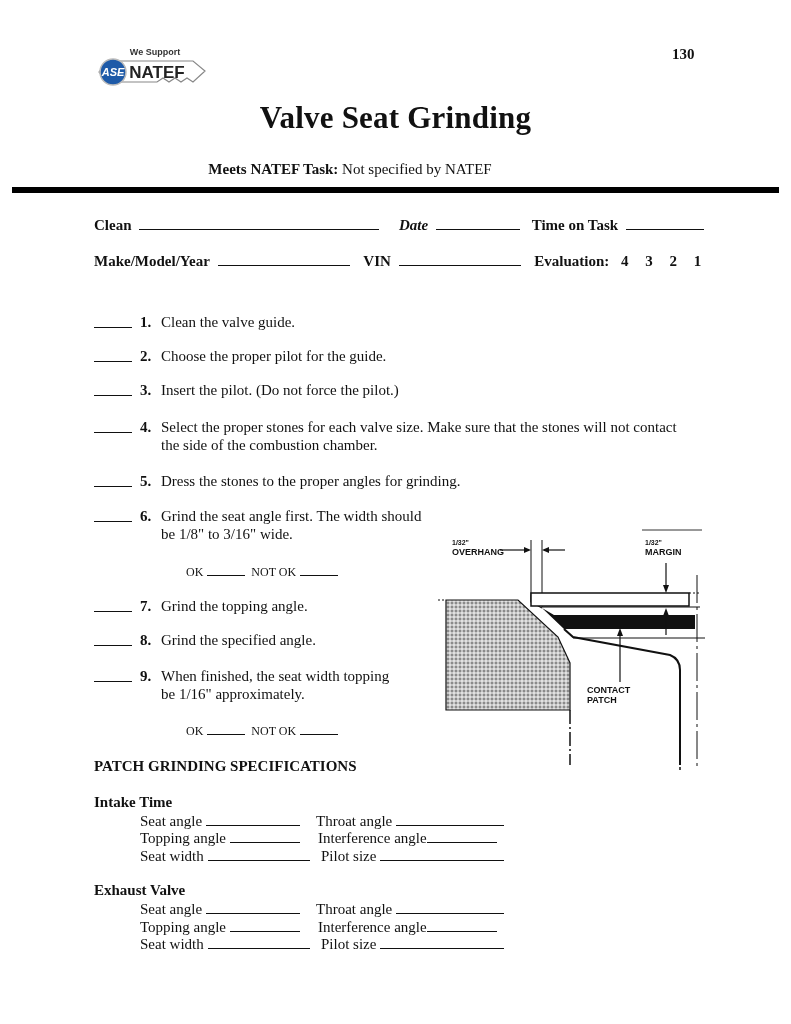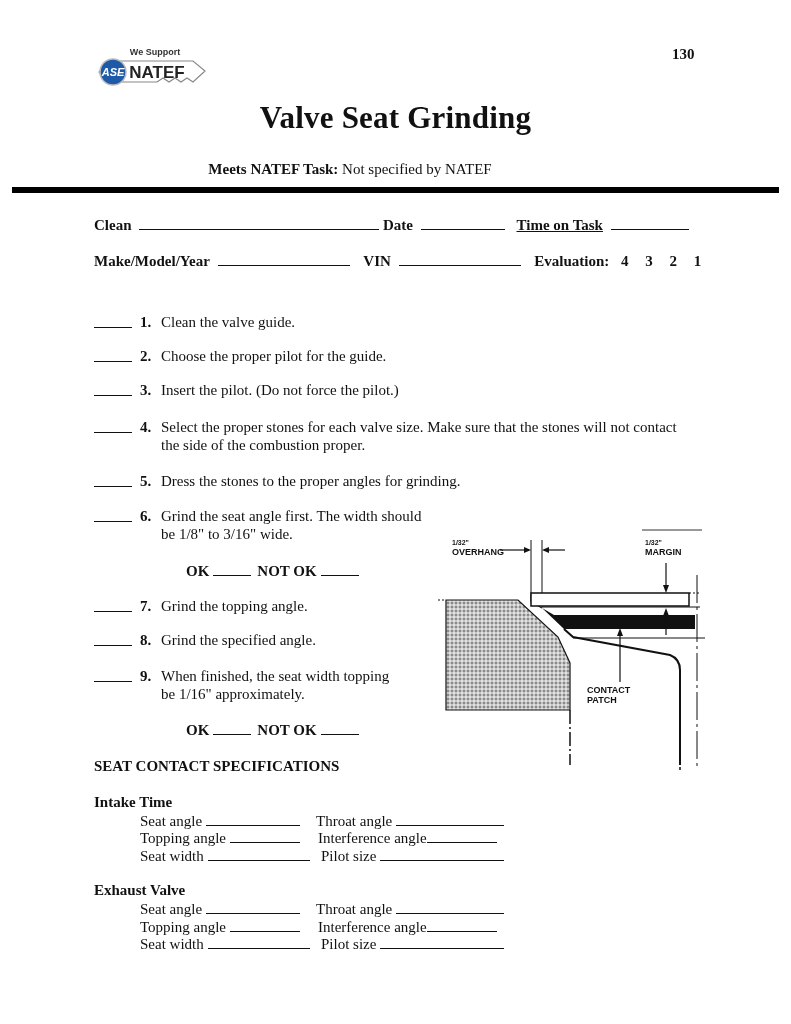--- a/index.html
+++ b/index.html
@@ -23,21 +23,21 @@
 
   .line-row { font-size: 15px; white-space: nowrap; }
   .lbl { font-weight: bold; }
   .blank { display: inline-block; border-bottom: 1.3px solid #111; height: 13px; vertical-align: baseline; }
 
   .task { font-size: 15px; line-height: 18px; }
   .task .blank-t { position: absolute; left: 0; top: 0; width: 38px; height: 14px; border-bottom: 1.3px solid #111; }
   .task .num { position: absolute; left: 46px; top: 0; font-weight: bold; }
   .task .txt { position: absolute; left: 67px; top: 0; white-space: nowrap; }
 
-  .okrow { font-size: 15px; font-weight: bold; white-space: nowrap; }
+  .okrow { font-size: 12px; font-weight: normal; white-space: nowrap; }
   .okrow .blank { width: 38px; margin: 0 6px 0 4px; }
 
   #spec-title { left: 94px; top: 758px; font-size: 15px; font-weight: bold; }
 
   .valve-h { font-size: 15px; font-weight: bold; left: 94px; }
   .spec-item { font-size: 15px; white-space: nowrap; }
   .spec-item .blank { margin-left: 4px; }
 
   #diagram { left: 430px; top: 525px; width: 285px; height: 250px; text-align: right; }
   #diagram text { font-family: "Liberation Sans", "DejaVu Sans", sans-serif; font-weight: bold; fill: #111; }
@@ -62,23 +62,23 @@
 <div id="meets" class="abs">
   <span class="lbl">Meets NATEF Task:</span>
   <span>Not specified by NATEF</span>
 </div>
 
 <div id="rule" class="abs"></div>
 
 <div class="abs line-row" style="left:94px; top:216px;">
   <span class="lbl">Clean</span>
   <span class="blank" style="width:240px; margin-left:4px;"></span>
-  <span class="lbl" style="margin-left:0;">Date</span>
+  <span class="lbl" style="margin-left:16px;font-style:italic;">Date</span>
   <span class="blank" style="width:84px; margin-left:4px;"></span>
-  <span class="lbl" style="margin-left:8px;text-decoration:underline;">Time on Task</span>
+  <span class="lbl" style="margin-left:8px;">Time on Task</span>
   <span class="blank" style="width:78px; margin-left:4px;"></span>
 </div>
 
 <div class="abs line-row" style="left:94px; top:252px;">
   <span class="lbl">Make/Model/Year</span>
   <span class="blank" style="width:132px; margin-left:4px;"></span>
   <span class="lbl" style="margin-left:10px;">VIN</span>
   <span class="blank" style="width:122px; margin-left:4px;"></span>
   <span class="lbl" style="margin-left:10px;">Evaluation:</span>
   <span class="lbl" style="margin-left:8px;">4</span>
@@ -99,21 +99,21 @@
 </div>
 <div class="abs task" style="left:94px; top:381px;">
   <span class="blank-t"></span>
   <span class="num">3.</span>
   <span class="txt">Insert the pilot.  (Do not force the pilot.)</span>
 </div>
 <div class="abs task" style="left:94px; top:418px;">
   <span class="blank-t"></span>
   <span class="num">4.</span>
   <span class="txt">Select the proper stones for each valve size.  Make sure that the stones will not contact</span>
-  <span class="txt" style="top:18px;">the side of the combustion proper.</span>
+  <span class="txt" style="top:18px;">the side of the combustion chamber.</span>
 </div>
 <div class="abs task" style="left:94px; top:472px;">
   <span class="blank-t"></span>
   <span class="num">5.</span>
   <span class="txt">Dress the stones to the proper angles for grinding.</span>
 </div>
 <div class="abs task" style="left:94px; top:507px;">
   <span class="blank-t"></span>
   <span class="num">6.</span>
   <span class="txt">Grind the seat angle first.  The width should</span>
@@ -192,21 +192,21 @@
     <line x1="236" y1="38" x2="236" y2="64" stroke="#111" stroke-width="1.2"></line>
     <polygon points="236,68 233,60 239,60" fill="#111"></polygon>
     <line x1="236" y1="88" x2="236" y2="110" stroke="#111" stroke-width="1.2"></line>
     <polygon points="236,83 233,91 239,91" fill="#111"></polygon>
 
     <line x1="190" y1="108" x2="190" y2="157" stroke="#111" stroke-width="1.2"></line>
     <polygon points="190,103 187,111 193,111" fill="#111"></polygon>
   </svg>
 </div>
 
-<div id="spec-title" class="abs">SEAT CONTACT SPECIFICATIONS</div>
+<div id="spec-title" class="abs">PATCH GRINDING SPECIFICATIONS</div>
 
 <div class="abs valve-h" style="top:794px;">Intake Time</div>
 <div class="abs spec-item" style="left:140px; top:812px;"><span>Seat angle</span><span class="blank" style="width:94px;"></span></div>
 <div class="abs spec-item" style="left:140px; top:829px;"><span>Topping angle</span><span class="blank" style="width:70px;"></span></div>
 <div class="abs spec-item" style="left:140px; top:847px;"><span>Seat width</span><span class="blank" style="width:102px;"></span></div>
 <div class="abs spec-item" style="left:316px; top:812px;"><span>Throat angle</span><span class="blank" style="width:108px;"></span></div>
 <div class="abs spec-item" style="left:318px; top:829px;"><span>Interference angle</span><span class="blank" style="width:70px; margin-left:0;"></span></div>
 <div class="abs spec-item" style="left:321px; top:847px;"><span>Pilot size</span><span class="blank" style="width:124px;"></span></div>
 
 <div class="abs valve-h" style="top:882px;">Exhaust Valve</div>

